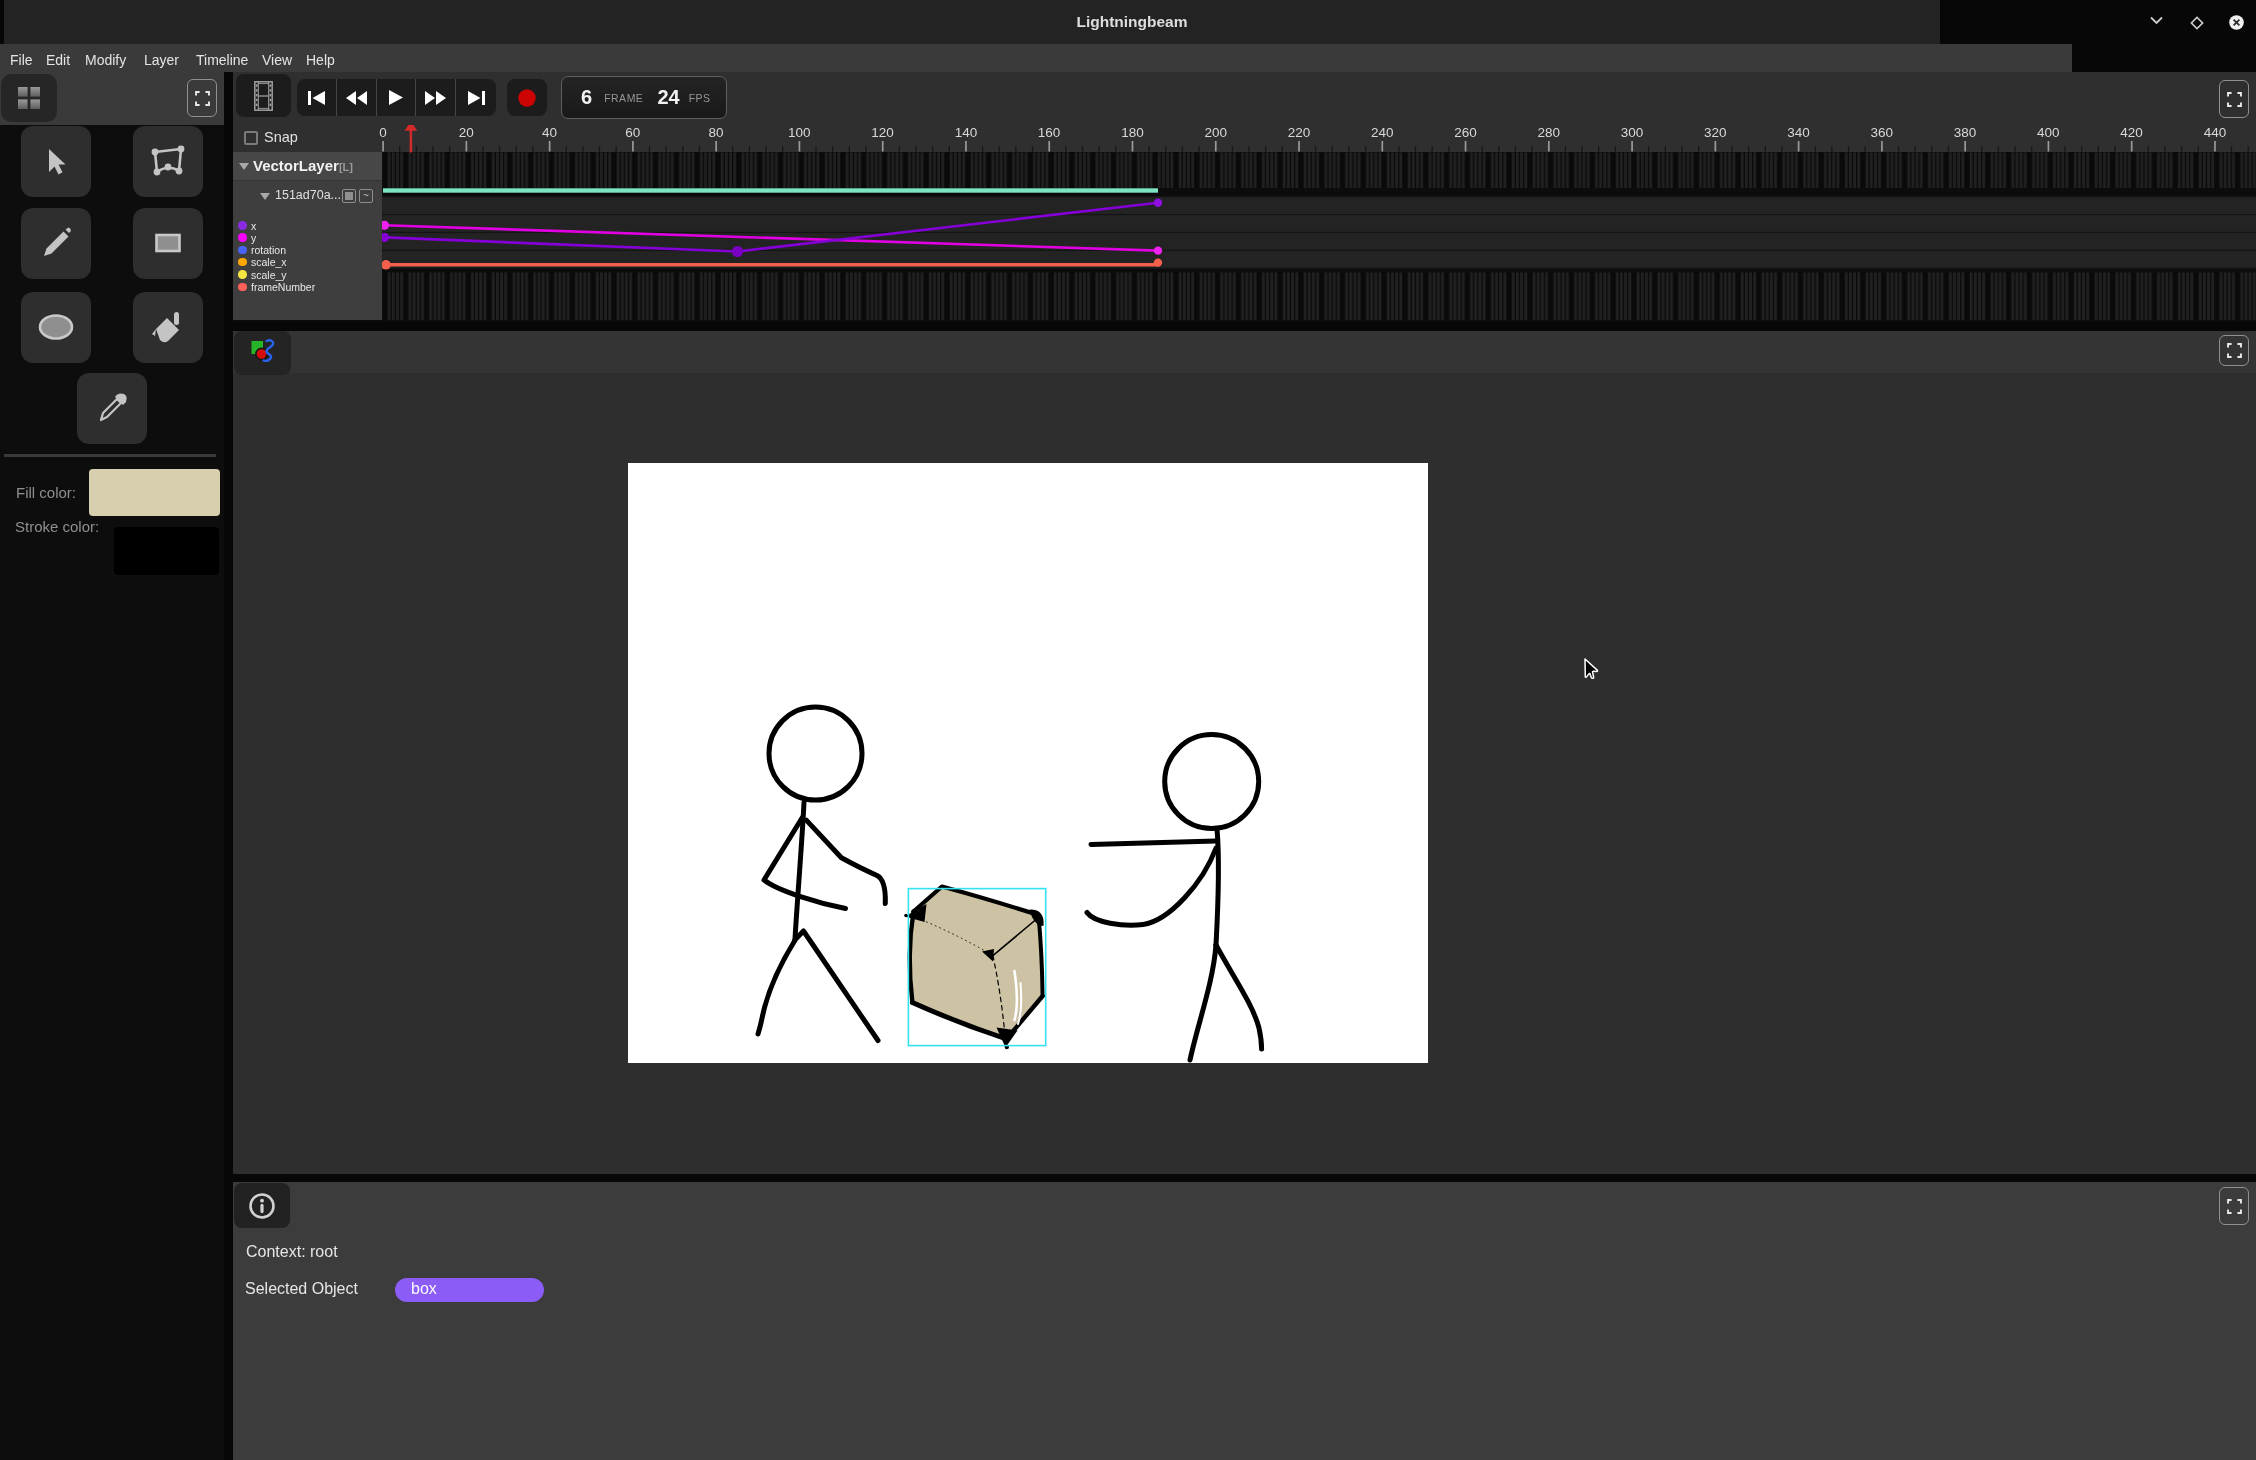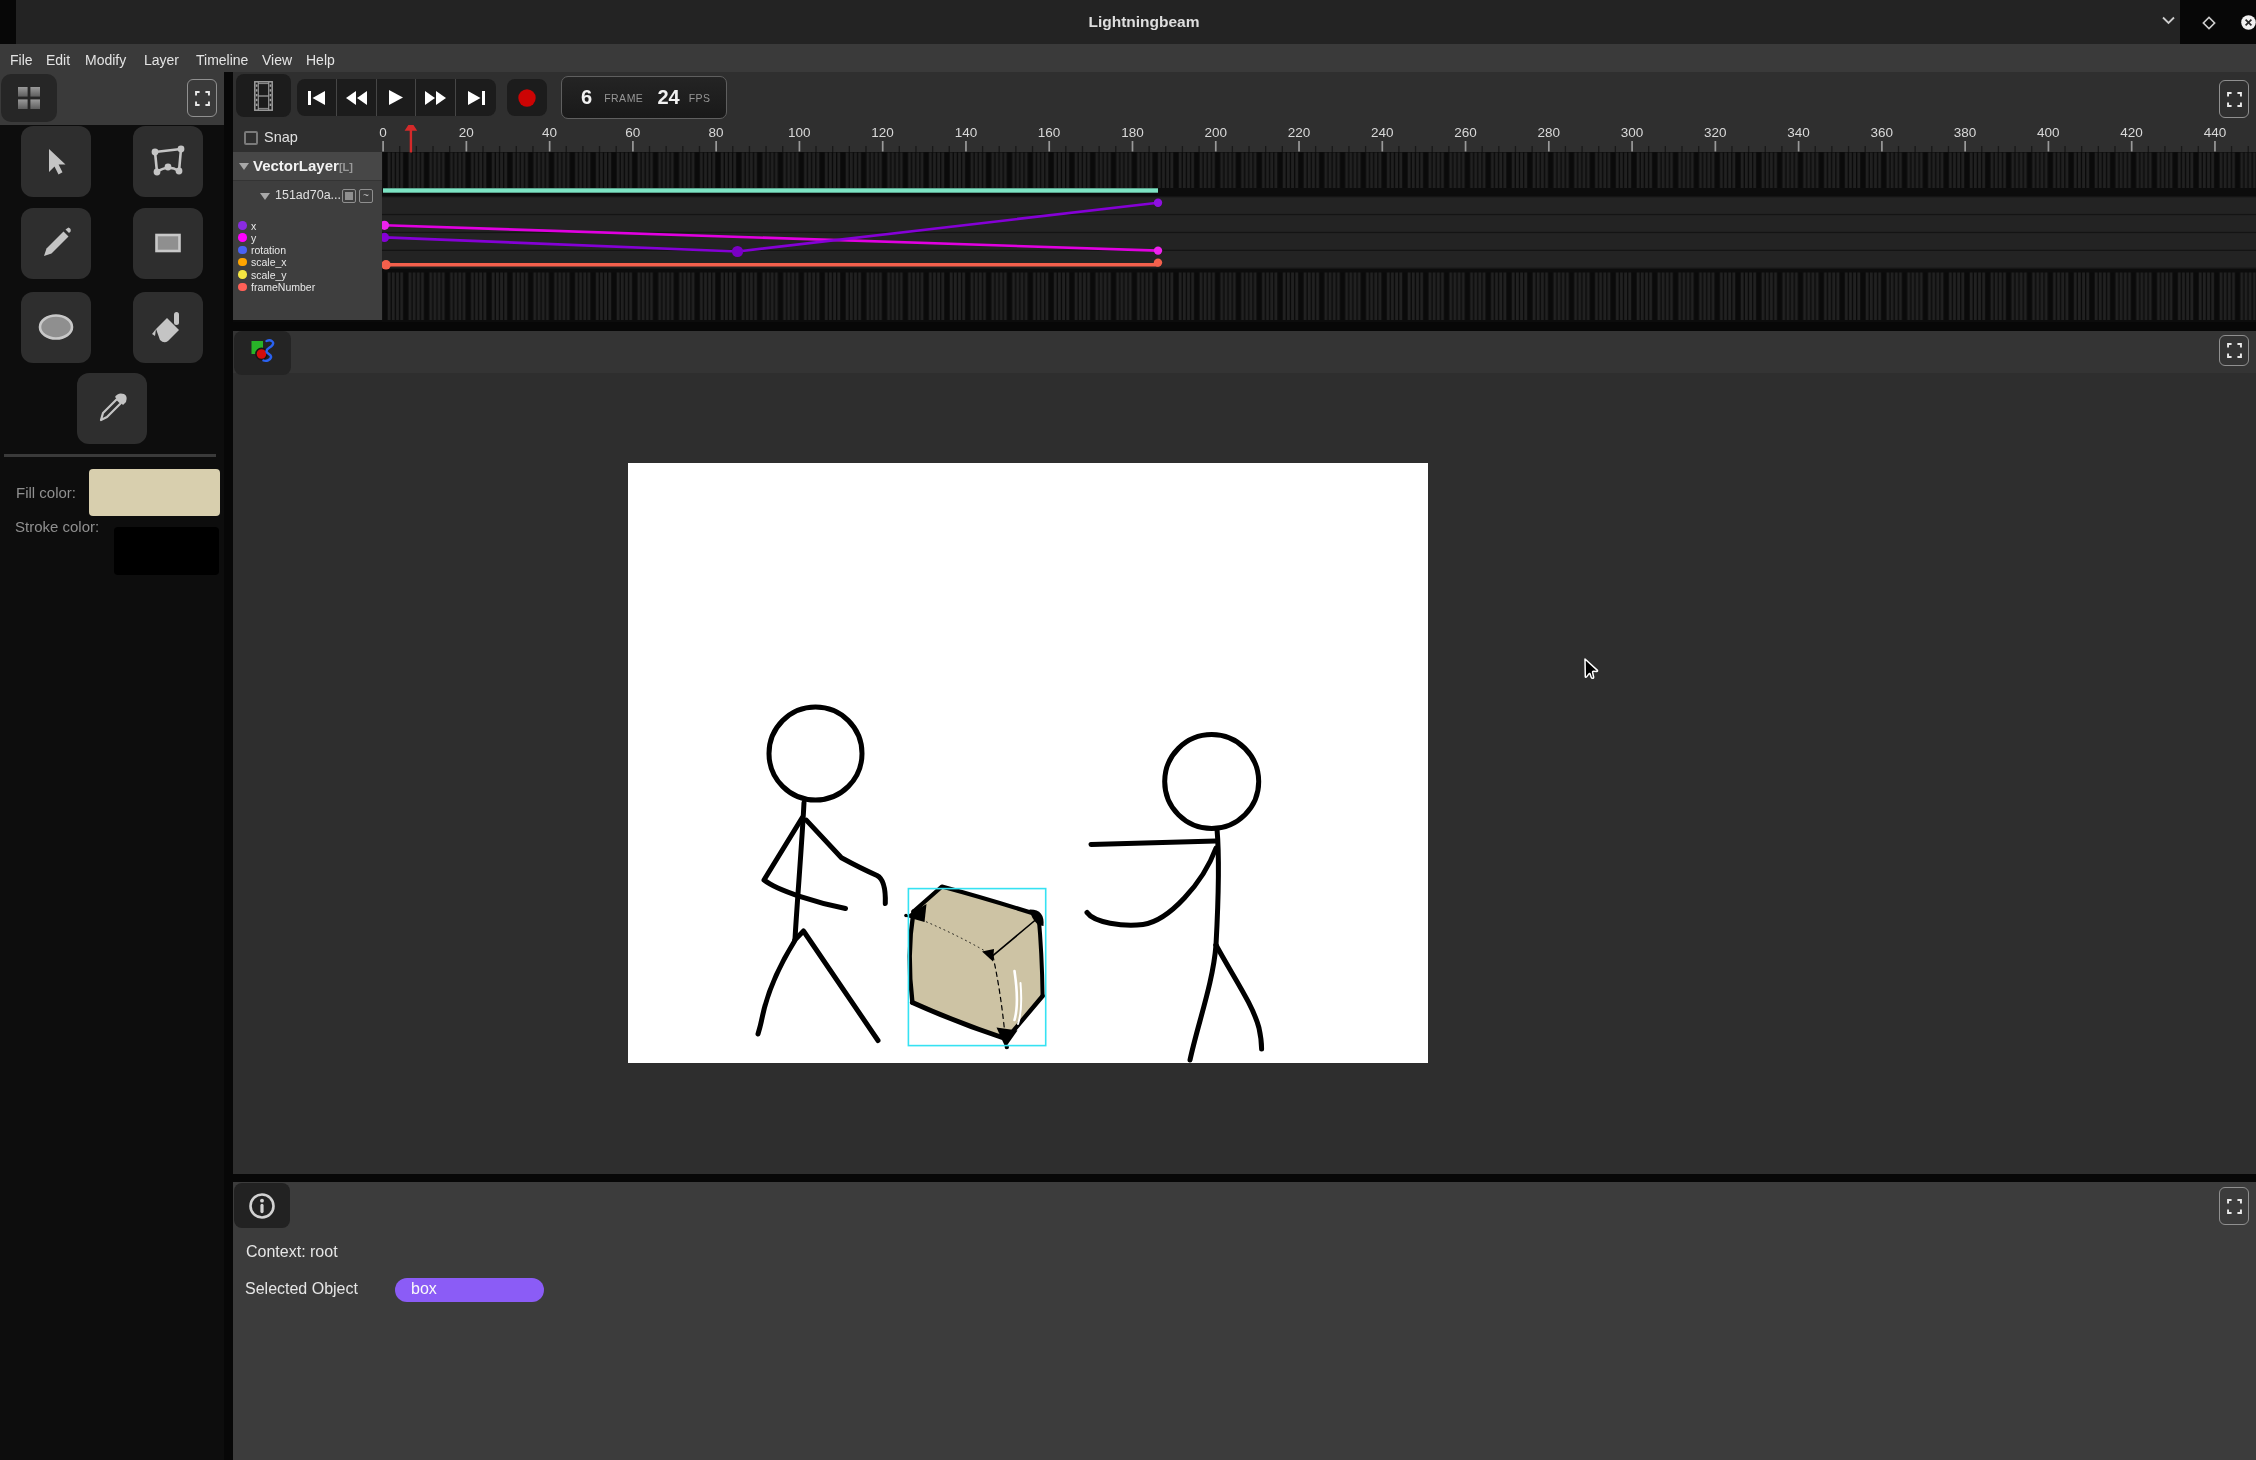--- a/index.html
+++ b/index.html
@@ -1,18 +1,18 @@
 <!DOCTYPE html>
 <html><head><meta charset="utf-8"><style>
 * { margin:0; padding:0; box-sizing:border-box; }
 html,body { width:2256px; height:1460px; background:#070707; font-family:"Liberation Sans", sans-serif; overflow:hidden; }
 .abs { position:absolute; }
-#titlebar { left:16px; top:0; width:2164px; height:44px; background:#232323; }
+#titlebar { left:4px; top:0; width:1936px; height:44px; background:#232323; }
 #titlebar .t { position:absolute; left:0; width:2256px; top:13px; text-align:center; color:#dedede; font-size:15.5px; font-weight:bold; }
-#menubar { left:0; top:44px; width:2256px; height:28px; background:#3a3a3a; }
+#menubar { left:0; top:44px; width:2072px; height:28px; background:#3a3a3a; }
 #menubar span { position:absolute; top:8px; color:#e4e4e4; font-size:14px; }
 #leftpanel { left:0; top:72px; width:224px; height:1388px; background:#0d0d0d; }
 #leftpanel .hdr { position:absolute; left:0; top:0; width:224px; height:53px; background:#3a3a3a; }
 .gridbtn { position:absolute; left:1px; top:2px; width:56px; height:48px; background:#262626; border-radius:10px; }
 .expbtn { position:absolute; width:30px; height:38px; border:1.5px solid #909090; border-radius:6px; display:flex; align-items:center; justify-content:center; }
 .tbtn { position:absolute; width:70px; height:71px; background:#2e2e2e; border-radius:12px; }
 .lbl { position:absolute; color:#8f8f8f; font-size:15px; }
 #tlpanel { left:233px; top:72px; width:2023px; height:250px; background:#2f2f2f; }
 .darkbtn { position:absolute; background:#1c1c1c; border-radius:8px; display:flex; align-items:center; justify-content:center; }
 #pbgroup { position:absolute; left:64px; top:7px; width:199px; height:37px; background:#1c1c1c; border-radius:8px; display:flex; }

